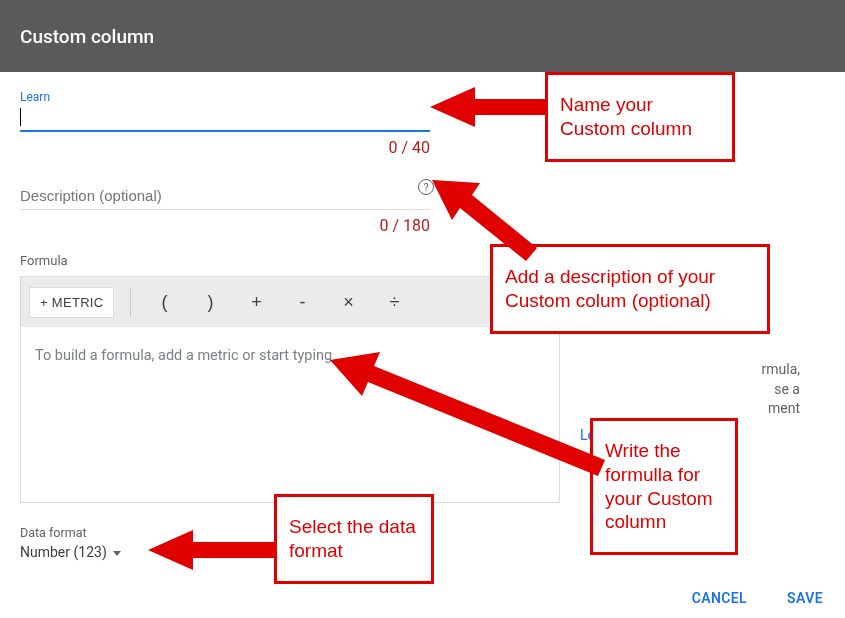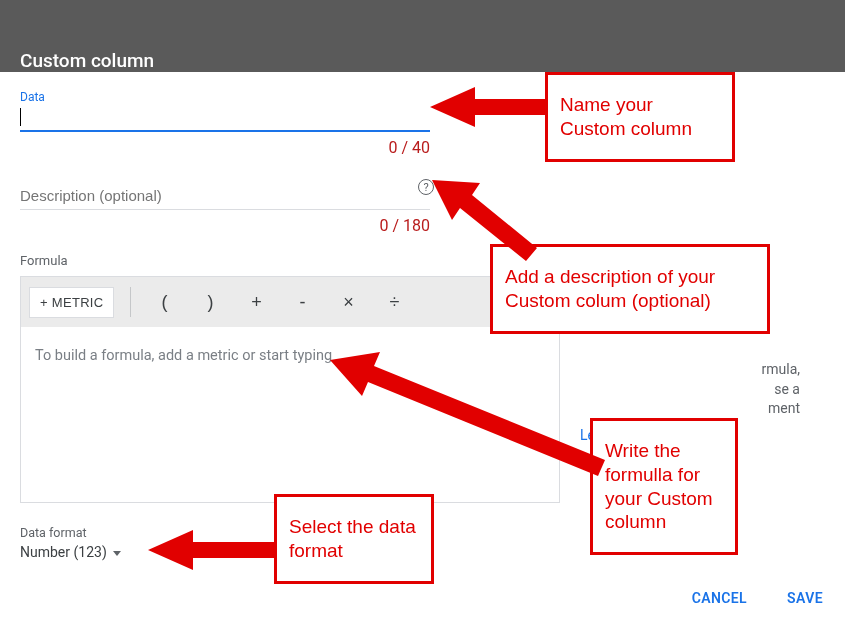--- a/index.html
+++ b/index.html
@@ -8,21 +8,21 @@
     font-family: Roboto, Arial, sans-serif;
     width: 845px; height: 618px;
     background: #fff;
     position: relative;
     overflow: hidden;
     color: #3c4043;
   }
   .header {
     background: #5a5a5a;
     height: 72px;
-    display:flex; align-items:flex-end;
+    display:flex; align-items:center;
     padding: 0 20px;
   }
   .header-title {
     color: #fff;
     font-size: 19px;
     font-weight: 500;
   }
   .body {
     padding: 18px 20px 0 20px;
     position: relative;
@@ -158,21 +158,21 @@
 </head>
 <body>
 
 <div class="header">
   <span class="header-title">Custom column</span>
 </div>
 
 <div class="body">
 
   <div class="field">
-    <span class="field-label">Data</span>
+    <span class="field-label">Learn</span>
     <div style="position:relative;">
       <input class="text-input" value="" style="">
       <span class="caret-line" style="position:absolute;left:0;top:4px;"></span>
     </div>
     <div class="counter">0 / 40</div>
   </div>
 
   <div class="field" style="margin-top:26px;">
     <div style="position:relative;">
       <input class="text-input plain" placeholder="Description (optional)" style="">

